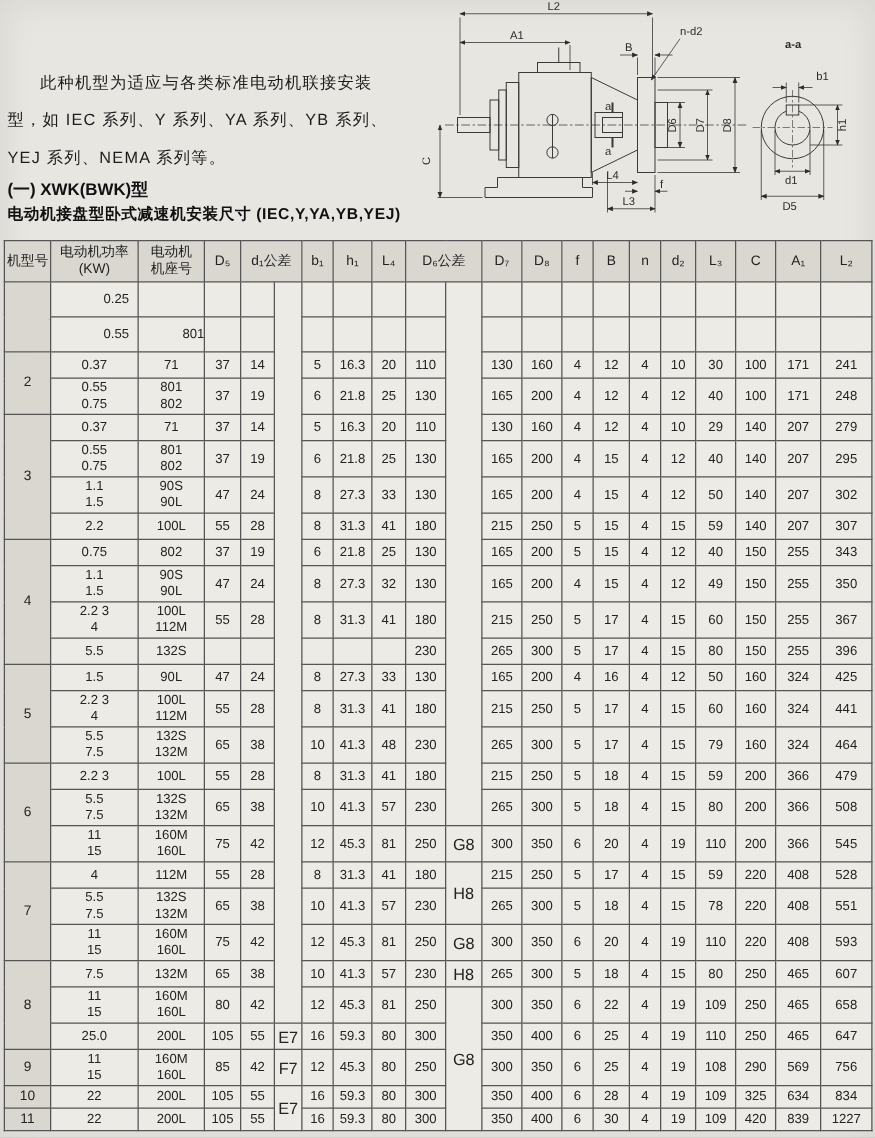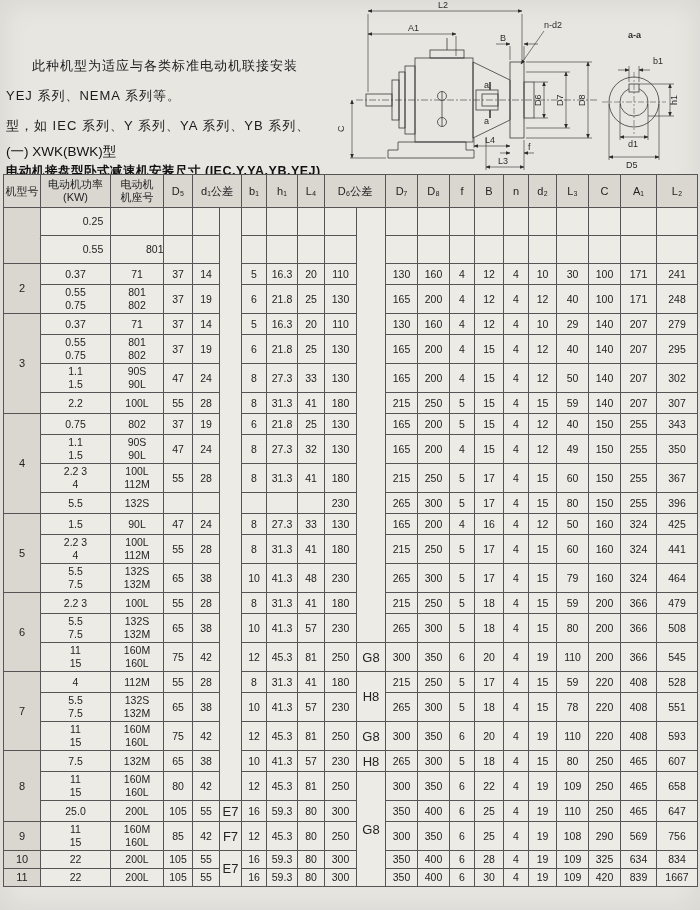--- a/index.html
+++ b/index.html
@@ -2,48 +2,48 @@
 <html><head>
 <meta charset="utf-8">
 <style>
   html,body{margin:0;padding:0;}
   body{width:700px;height:910px;background:#b9b7b2;font-family:"Liberation Sans",sans-serif;}
   .page{position:relative;width:700px;height:910px;background:#e8e6e1;overflow:hidden;box-shadow:inset 0 0 30px rgba(0,0,0,.08);}
   .page-title{position:absolute;left:6px;top:12px;font-size:21px;font-weight:bold;color:#111;letter-spacing:2px;}
   .intro{position:absolute;left:6px;top:56px;width:334px;font-size:13px;color:#1c1c1c;letter-spacing:1px;}
   .intro div{margin-bottom:11px;line-height:19px;}
   .intro .indent{text-indent:26px;}
-  .section-heading{position:absolute;left:6px;top:143px;font-size:13.5px;font-weight:normal;color:#111;}
+  .section-heading{position:absolute;left:6px;top:143px;font-size:13.5px;font-weight:bold;color:#111;}
   .table-caption{position:absolute;left:6px;top:163px;font-size:12.5px;font-weight:bold;color:#111;letter-spacing:.5px;}
   .diagram{position:absolute;left:338px;top:0px;width:362px;height:188px;}
   .diagram svg{width:100%;height:100%;}
   .diagram text{font-family:"Liberation Sans",sans-serif;font-size:9px;fill:#2c2c2c;}
-  .dims-table-wrap{position:absolute;left:3px;top:174px;width:694px;}
+  .dims-table-wrap{position:absolute;left:3px;top:192px;width:694px;}
   table{border-collapse:collapse;table-layout:fixed;width:694px;}
   th,td{border:1px solid #555;text-align:center;vertical-align:middle;
         font-family:"Liberation Sans",sans-serif;color:#232323;
         padding:1px 0;white-space:pre-line;overflow:hidden;}
   th{background:#d9d7d0;font-weight:normal;font-size:11px;height:30px;line-height:13px;}
   td{height:18px;background:#edebe5;font-size:10.5px;line-height:13px;}
   td.model{background:#d9d7d0;font-size:11px;}
   td.tol{font-size:13px;}
   tr.group-start td{border-top:1.5px solid #2d2d2d;}
   tbody tr:nth-child(1) td,tbody tr:nth-child(2) td{height:25px;padding-left:35px;}
   tbody tr:nth-child(26) td,tbody tr:nth-child(27) td{height:15px;}
 </style>
 </head>
 <body>
 
 <div class="page">
 
 
   <div class="intro">
     <div class="indent">此种机型为适应与各类标准电动机联接安装</div>
+    <div>型，如 IEC 系列、Y 系列、YA 系列、YB 系列、</div>
     <div>YEJ 系列、NEMA 系列等。</div>
-    <div>型，如 IEC 系列、Y 系列、YA 系列、YB 系列、</div>
   </div>
 
   <div class="section-heading">(一) XWK(BWK)型</div>
   <div class="table-caption">电动机接盘型卧式减速机安装尺寸 (IEC,Y,YA,YB,YEJ)</div>
 
   <div class="diagram">
     <svg viewBox="0 0 362 188">
       <defs>
         <marker id="ar" viewBox="0 0 10 10" refX="9" refY="5" markerWidth="8" markerHeight="8" orient="auto-start-reverse">
           <path d="M0,1L10,5L0,9z" fill="#2c2c2c"></path>
@@ -792,19 +792,19 @@
             <td>300</td>
             <td>350</td>
             <td>400</td>
             <td>6</td>
             <td>30</td>
             <td>4</td>
             <td>19</td>
             <td>109</td>
             <td>420</td>
             <td>839</td>
-            <td>1667</td>
+            <td>1227</td>
           </tr>
         </tbody>
     </table>
   </div>
 
 </div>
 
 </body></html>

